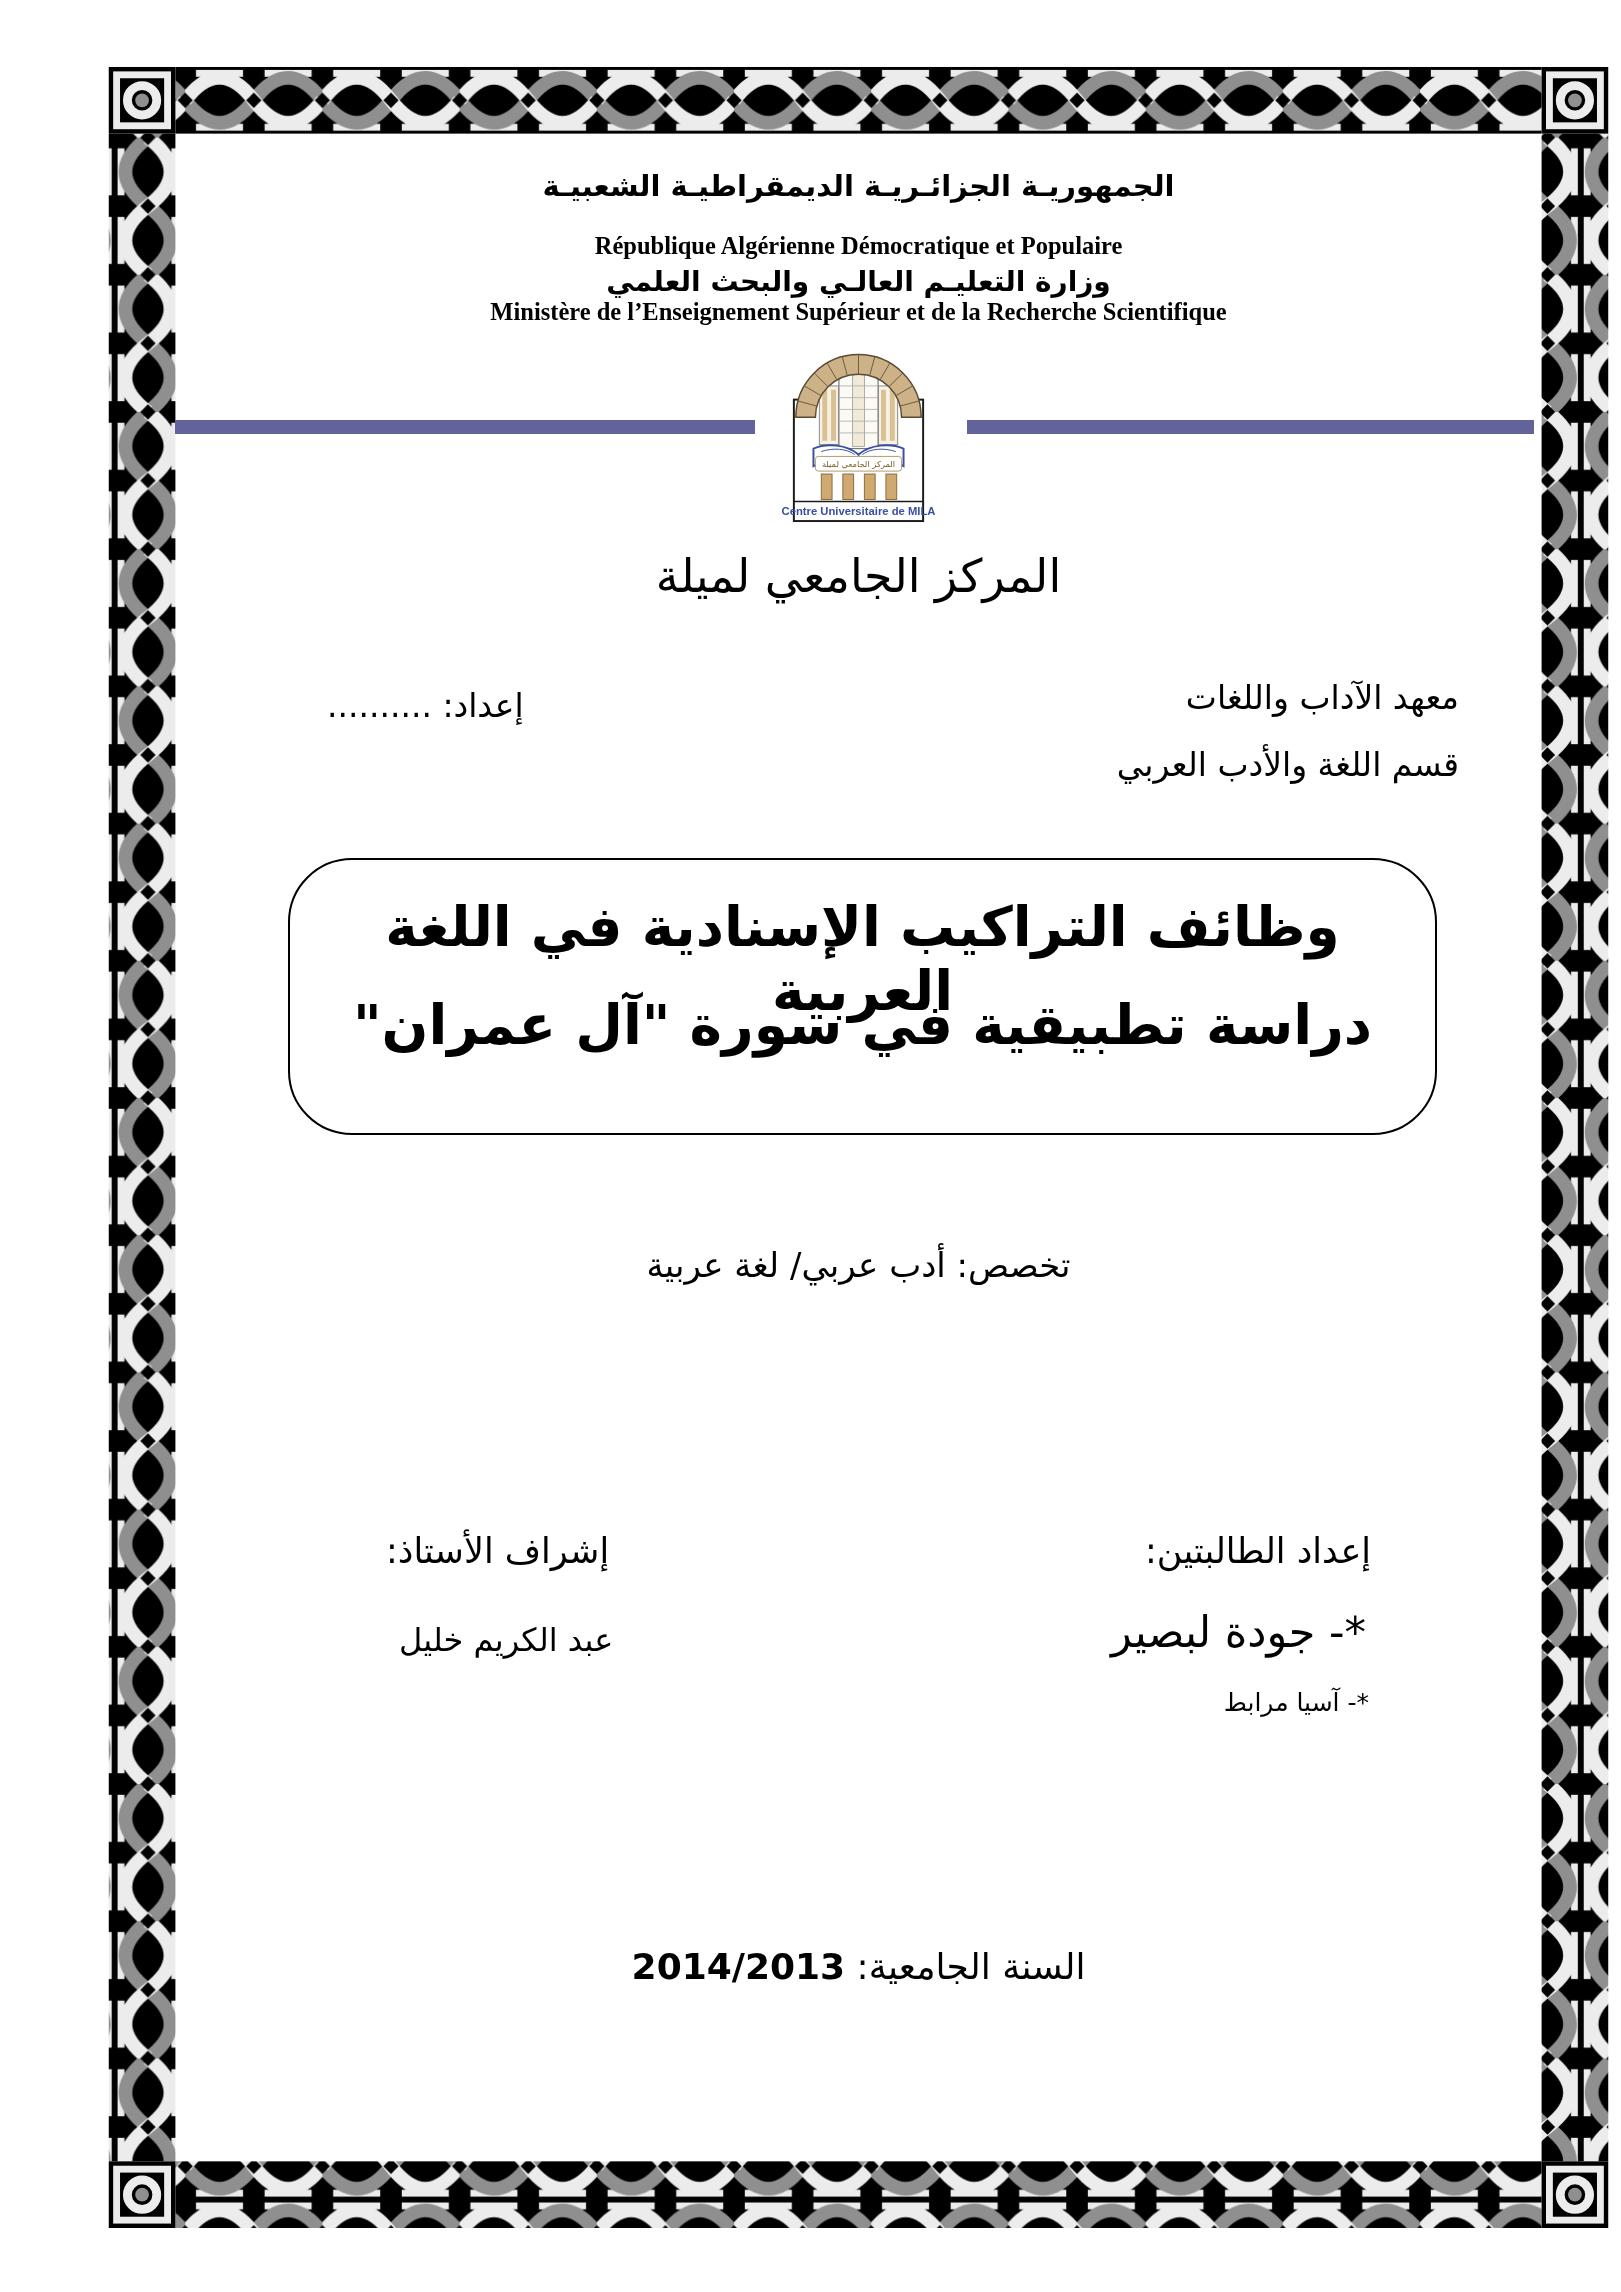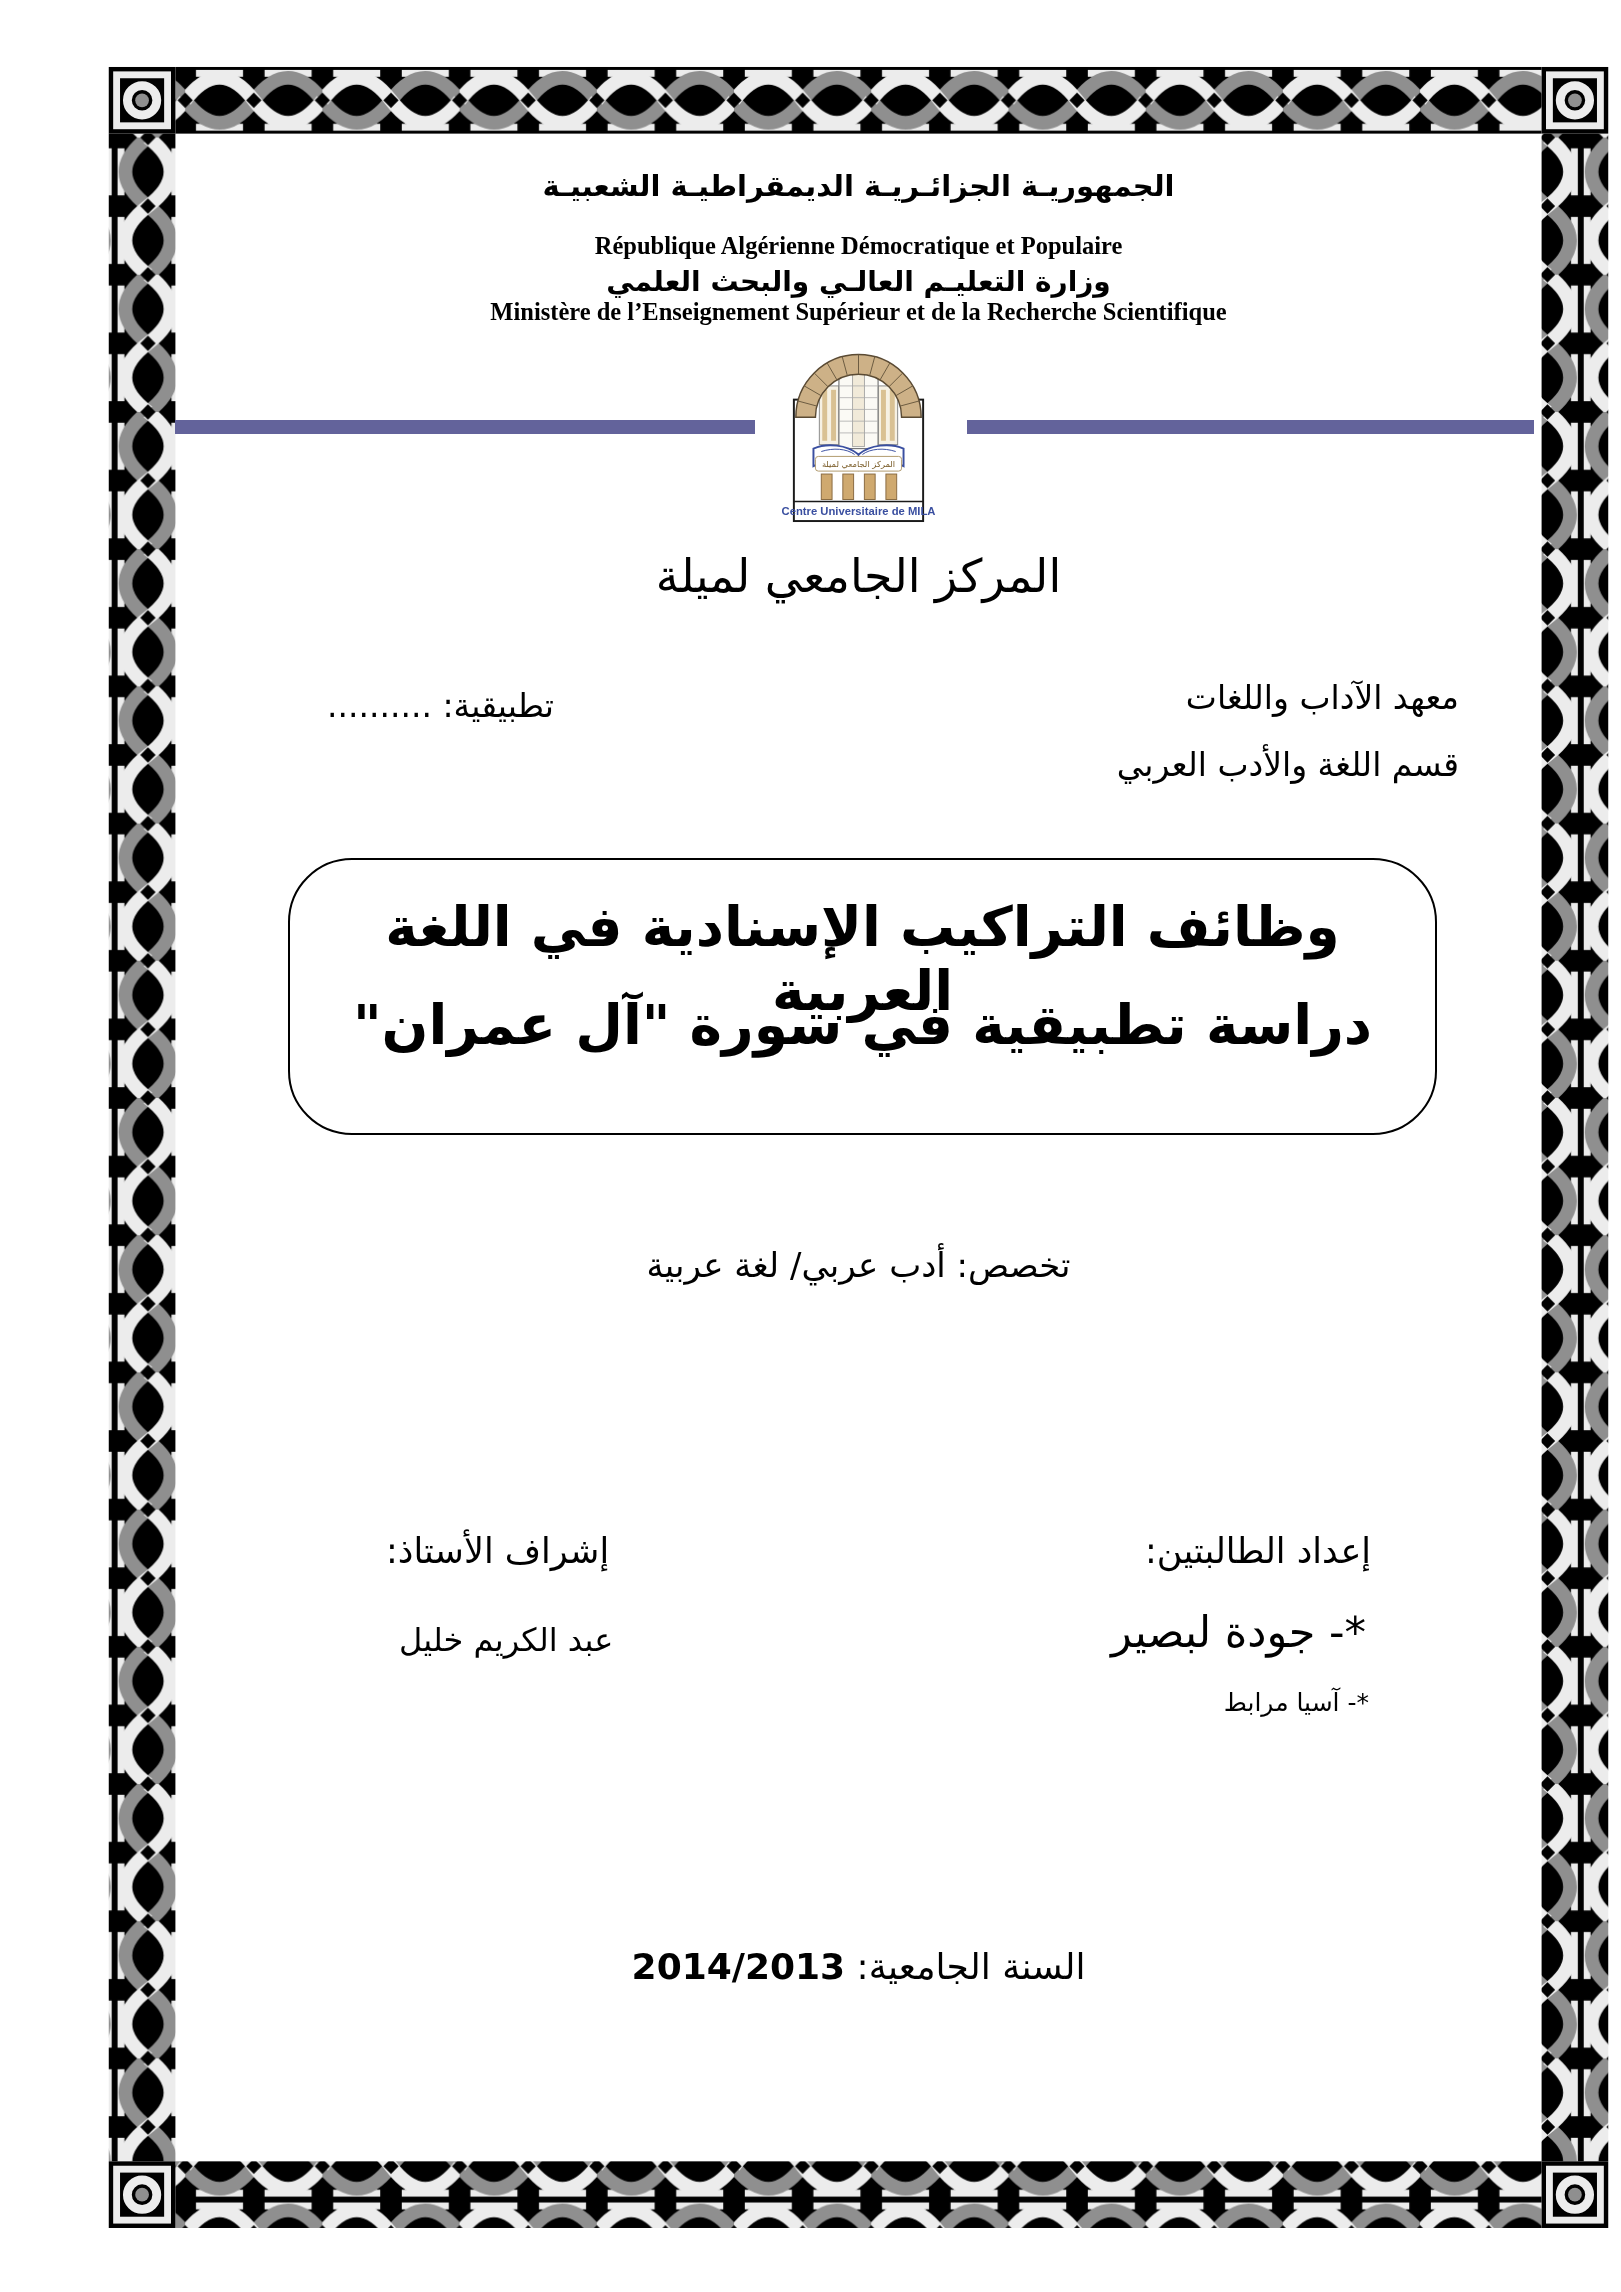--- a/index.html
+++ b/index.html
@@ -159,21 +159,21 @@
         <line x1="18" y1="170" x2="150" y2="170" stroke="#1a1a1a" stroke-width="1.5"></line>
         <text x="84" y="184" text-anchor="middle" font-family="Liberation Sans, sans-serif" font-size="11.5" font-weight="bold" fill="#3a4fa0">Centre Universitaire de MILA</text>
       </g>
     </svg>
   </div>
 
   <div class="abs center ar univ">المركز الجامعي لميلة</div>
 
   <div class="abs ar inst l1">معهد الآداب واللغات</div>
   <div class="abs ar inst l2">قسم اللغة والأدب العربي</div>
-  <div class="abs refline">تطبيقية:  ..........</div>
+  <div class="abs refline">إعداد:  ..........</div>
 
   <div class="abs title-box">
     <div class="title-line t1">وظائف التراكيب الإسنادية في اللغة العربية</div>
     <div class="title-line t2">دراسة تطبيقية في سورة "آل عمران"</div>
   </div>
 
   <div class="abs center ar spec">تخصص: أدب عربي/ لغة عربية</div>
 
   <div class="abs ar prep-label">إعداد الطالبتين:</div>
   <div class="abs sup-label">إشراف الأستاذ:</div>

